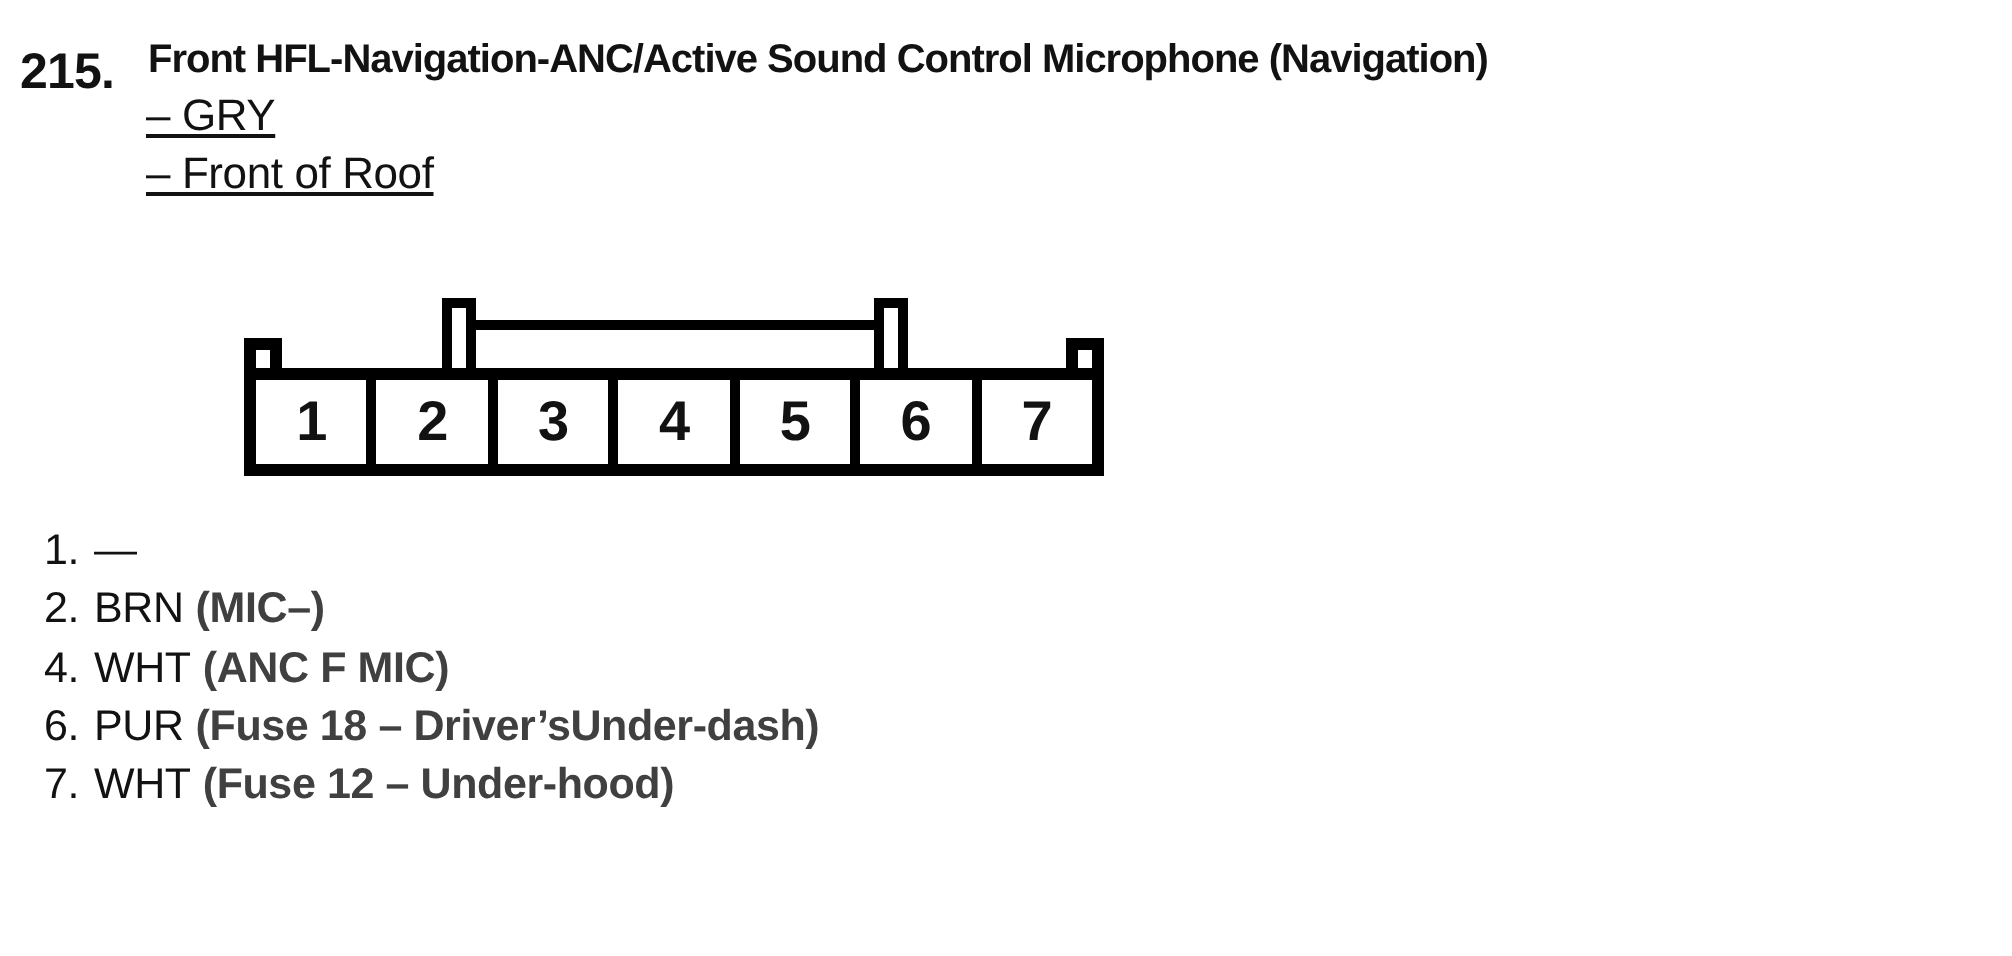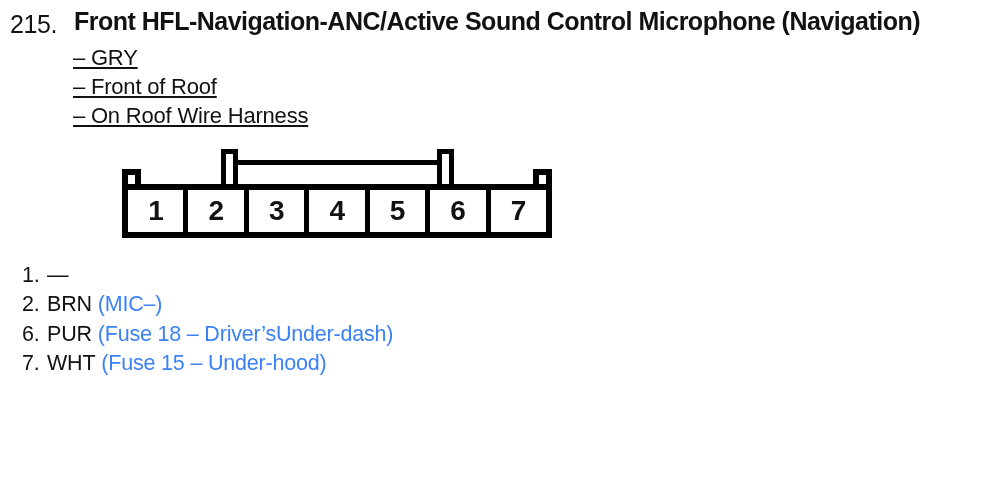--- a/index.html
+++ b/index.html
@@ -7,26 +7,26 @@
     width:1006px; height:478px;
     position:relative;
     background:#ffffff;
     color:#121212;
     font-family:"Liberation Sans", sans-serif;
     overflow:hidden;
   }
 
   
   .item-number {
-    position:absolute; left:10px; top:10px;
-    font-size:25px; font-weight:normal; letter-spacing:-0.4px;
+    position:absolute; left:10px; top:22px;
+    font-size:25px; font-weight:bold; letter-spacing:-0.4px;
   }
   .page-title {
-    position:absolute; left:74px; top:7px;
-    font-size:25px; font-weight:bold; letter-spacing:-0.5px;
+    position:absolute; left:74px; top:19px;
+    font-size:20px; font-weight:bold; letter-spacing:-0.5px;
     white-space:nowrap;
   }
   .attr-list {
     position:absolute; left:73px; top:43px;
     font-size:22px; line-height:29px; letter-spacing:-0.2px;text-decoration:underline;
   }
 
   
   .connector {
     position:absolute; left:122px; top:148px;
@@ -64,32 +64,31 @@
   }
   .pin-cell:last-child { border-right:none; }
 
   
   .pin-list {
     position:absolute; left:22px; top:261px;
     font-size:21.5px; line-height:29.3px; letter-spacing:-0.2px;
   }
   .pin-row { white-space:nowrap; }
   .pin-num { display:inline-block; width:25px; }
-  .signal  { color:#3b82f6; margin-left:6px; }
+  .signal  { color:#404040; margin-left:6px;font-weight:bold; }
 </style>
 </head>
 <body>
 
 <div class="item-number">215.</div>
 <div class="page-title">Front HFL-Navigation-ANC/Active Sound Control Microphone (Navigation)</div>
 
 <div class="attr-list">
   <div>– GRY</div>
   <div>– Front of Roof</div>
-  <div>– On Roof Wire Harness</div>
 </div>
 
 <div class="connector">
   <div class="conn-bridge"></div>
   <div class="conn-tab tab-left"></div>
   <div class="conn-tab tab-right"></div>
   <div class="conn-ear ear-left"></div>
   <div class="conn-ear ear-right"></div>
   <div class="conn-body">
     <div class="pin-cell">1</div>
@@ -103,18 +102,21 @@
 </div>
 
 <div class="pin-list">
   <div class="pin-row">
     <span class="pin-num">1.</span><span class="wire">—</span><span class="signal"></span>
   </div>
   <div class="pin-row">
     <span class="pin-num">2.</span><span class="wire">BRN</span><span class="signal">(MIC–)</span>
   </div>
   <div class="pin-row">
+    <span class="pin-num">4.</span><span class="wire">WHT</span><span class="signal">(ANC F MIC)</span>
+  </div>
+  <div class="pin-row">
     <span class="pin-num">6.</span><span class="wire">PUR</span><span class="signal">(Fuse 18 – Driver’sUnder-dash)</span>
   </div>
   <div class="pin-row">
-    <span class="pin-num">7.</span><span class="wire">WHT</span><span class="signal">(Fuse 15 – Under-hood)</span>
+    <span class="pin-num">7.</span><span class="wire">WHT</span><span class="signal">(Fuse 12 – Under-hood)</span>
   </div>
 </div>
 
 </body></html>

